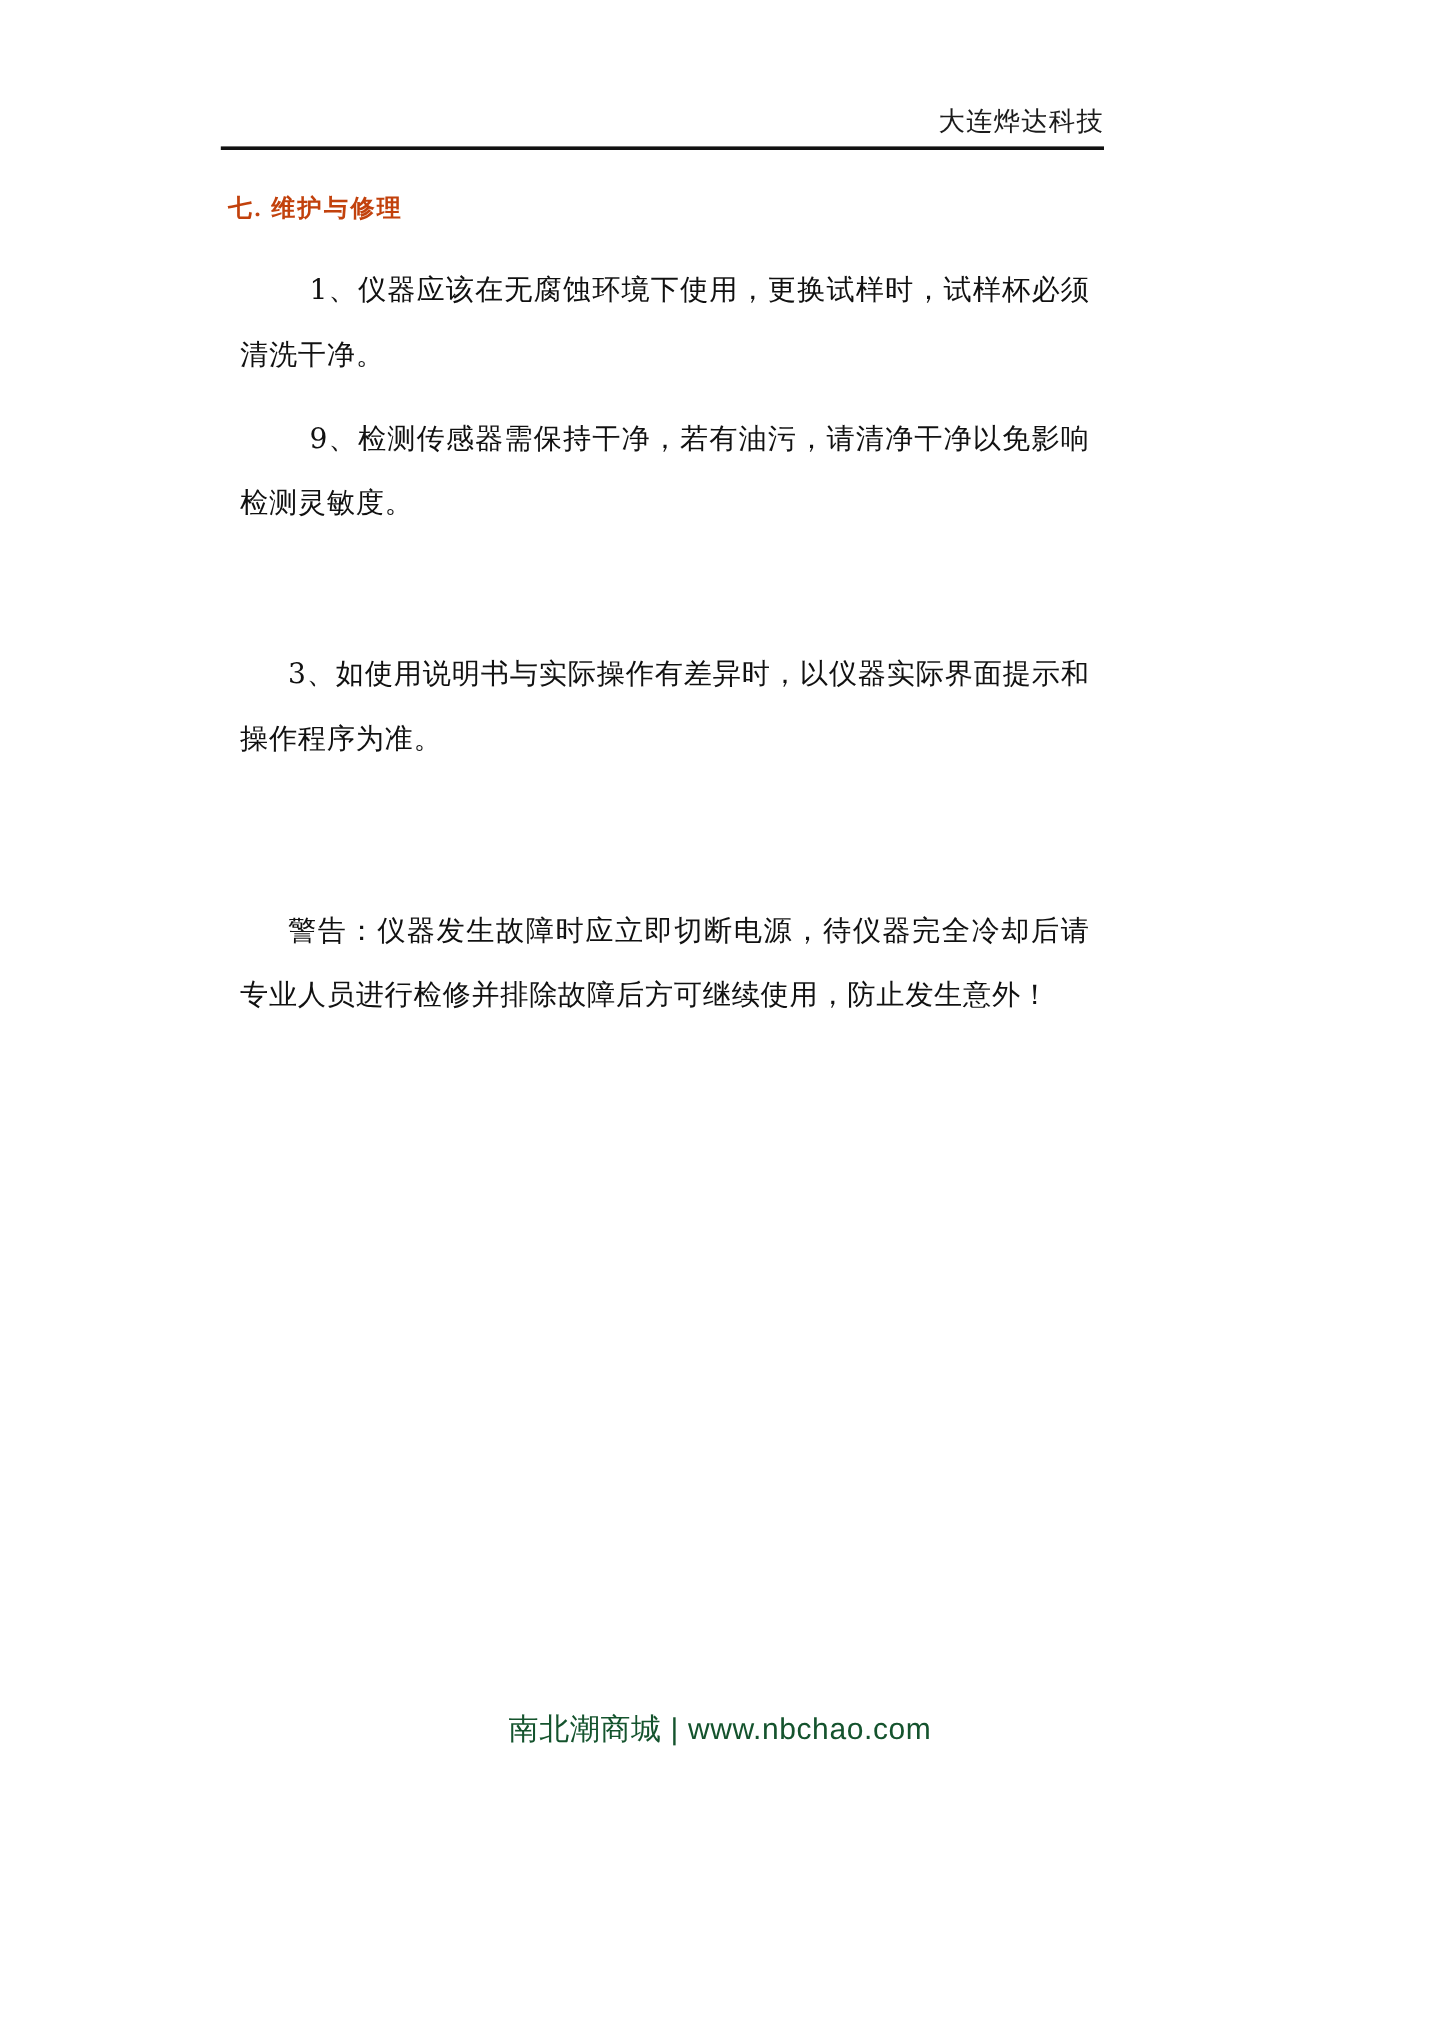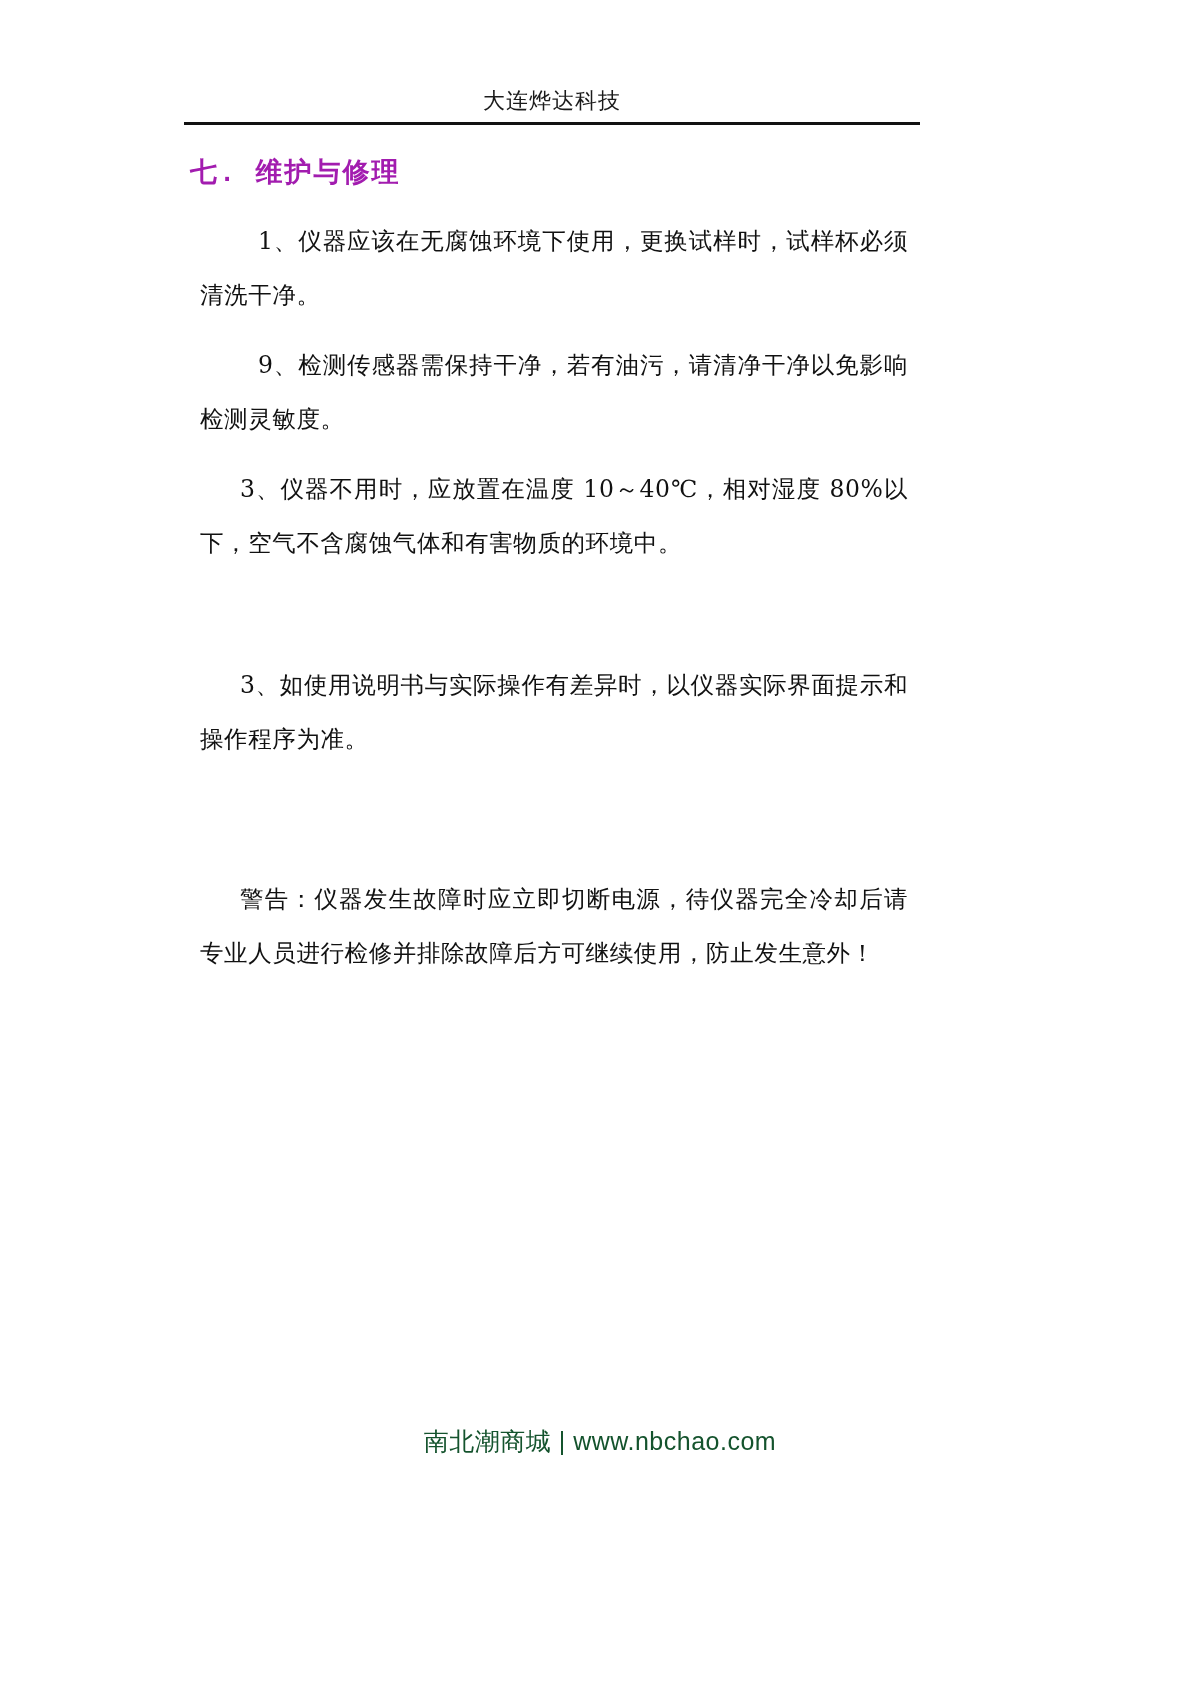--- a/index.html
+++ b/index.html
@@ -19,21 +19,21 @@
     background: #ffffff;
     overflow: hidden;
     box-sizing: border-box;
   }
   
   .header {
     position: absolute;
     left: 184px;
     top: 86px;
     width: 736px;
-    text-align: center;
+    text-align: right;
     text-decoration: underline;
   }
   .header-title {
     font-family: "Liberation Serif", "DejaVu Serif", serif;
     font-size: 22px;
     line-height: 30px;
     color: #1b1b1b;
     letter-spacing: 1px;
     display: inline-block;
   }
@@ -46,26 +46,26 @@
     border-top: 3px solid #111111;
   }
   
   .content {
     position: absolute;
     left: 184px;
     top: 150px;
     width: 740px;
   }
   .section-heading {
-    font-family: Liberation Mono, monospace;
+    font-family: Liberation Serif, serif;
     font-weight: bold;
-    font-size: 27px;
+    font-size: 20px;
     line-height: 48px;
     letter-spacing: 2px;
-    color: #a21caf;
+    color: #c2410c;
     margin: 0 0 6px 6px;
   }
   .para {
     font-family: "DejaVu Serif", "Liberation Serif", serif;
     font-size: 23.5px;
     line-height: 54px;
     letter-spacing: 0.6px;
     color: #111111;
     margin: 16px;
     text-align: justify;
@@ -107,21 +107,20 @@
   <div class="header-rule"></div>
 
   <div class="content">
 
     <h1 class="section-heading">七.  维护与修理</h1>
 
     <p class="para indent-wide">1、仪器应该在无腐蚀环境下使用，更换试样时，试样杯必须清洗干净。</p>
 
     <p class="para indent-wide">9、检测传感器需保持干净，若有油污，请清净干净以免影响检测灵敏度。</p>
 
-    <p class="para indent-small">3、仪器不用时，应放置在温度 10～40℃，相对湿度 80%以下，空气不含腐蚀气体和有害物质的环境中。</p>
 
     <div class="spacer-lg"></div>
 
     <p class="para indent-small">3、如使用说明书与实际操作有差异时，以仪器实际界面提示和操作程序为准。</p>
 
     <div class="spacer-xl"></div>
 
     <p class="para indent-small">警告：仪器发生故障时应立即切断电源，待仪器完全冷却后请专业人员进行检修并排除故障后方可继续使用，防止发生意外！</p>
 
   </div>

